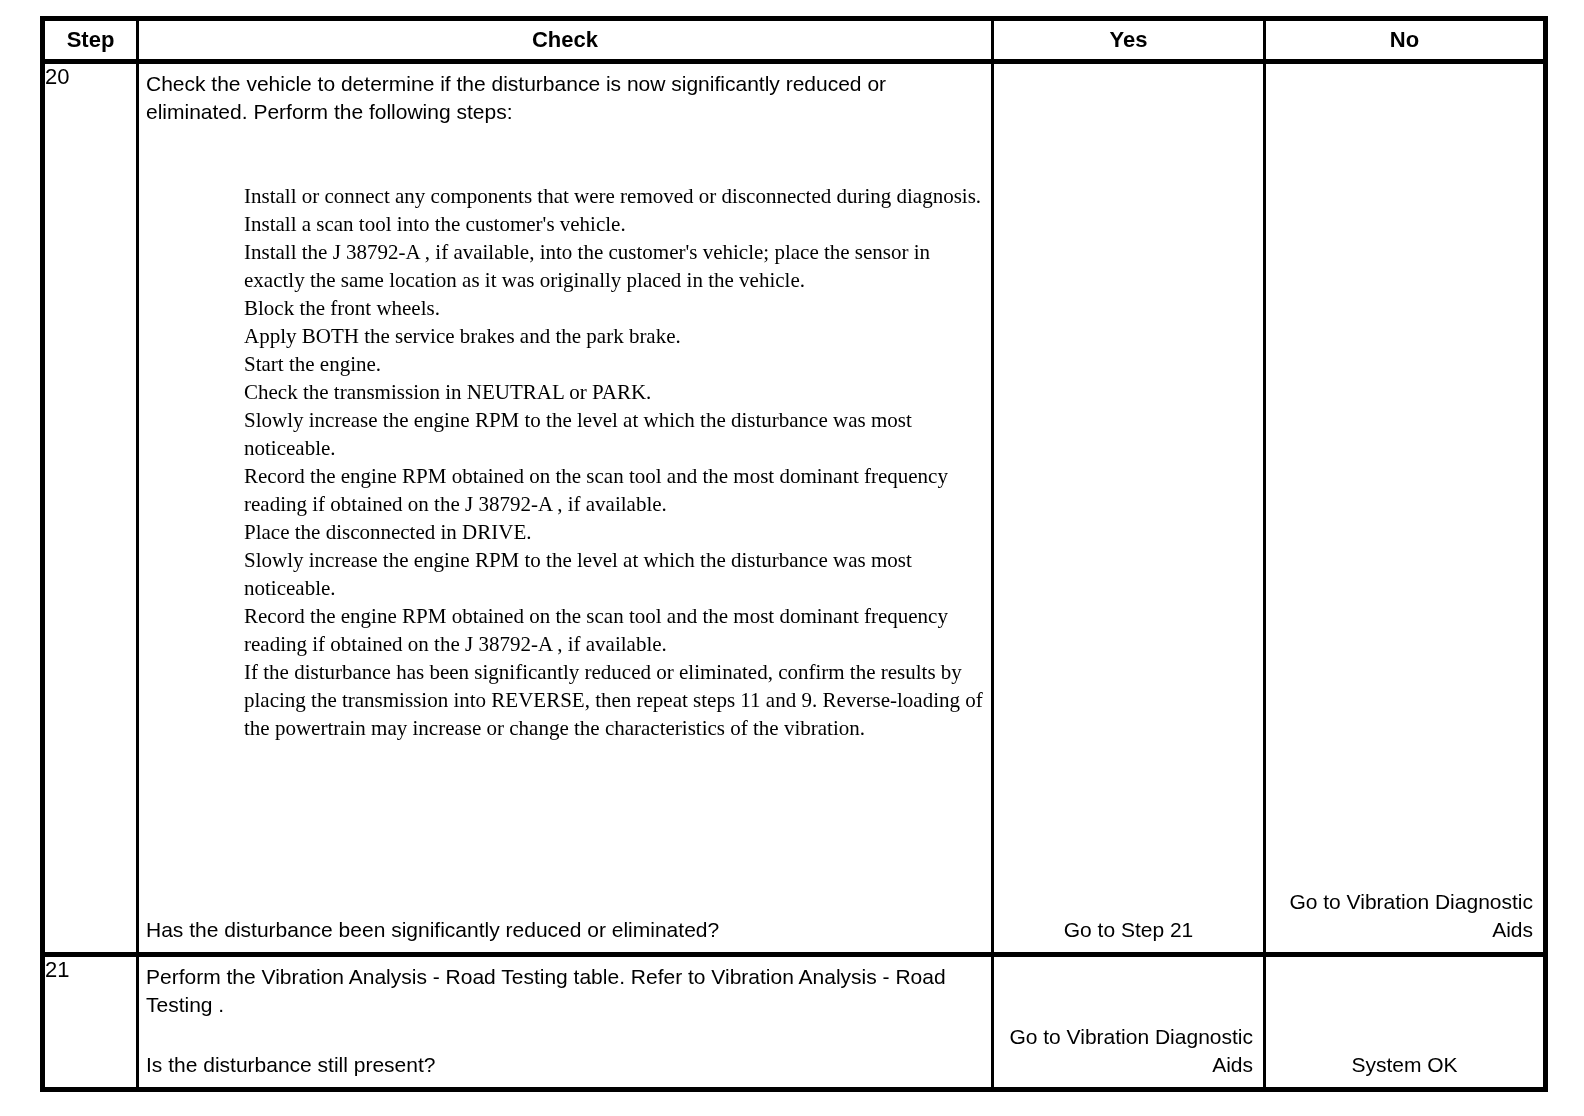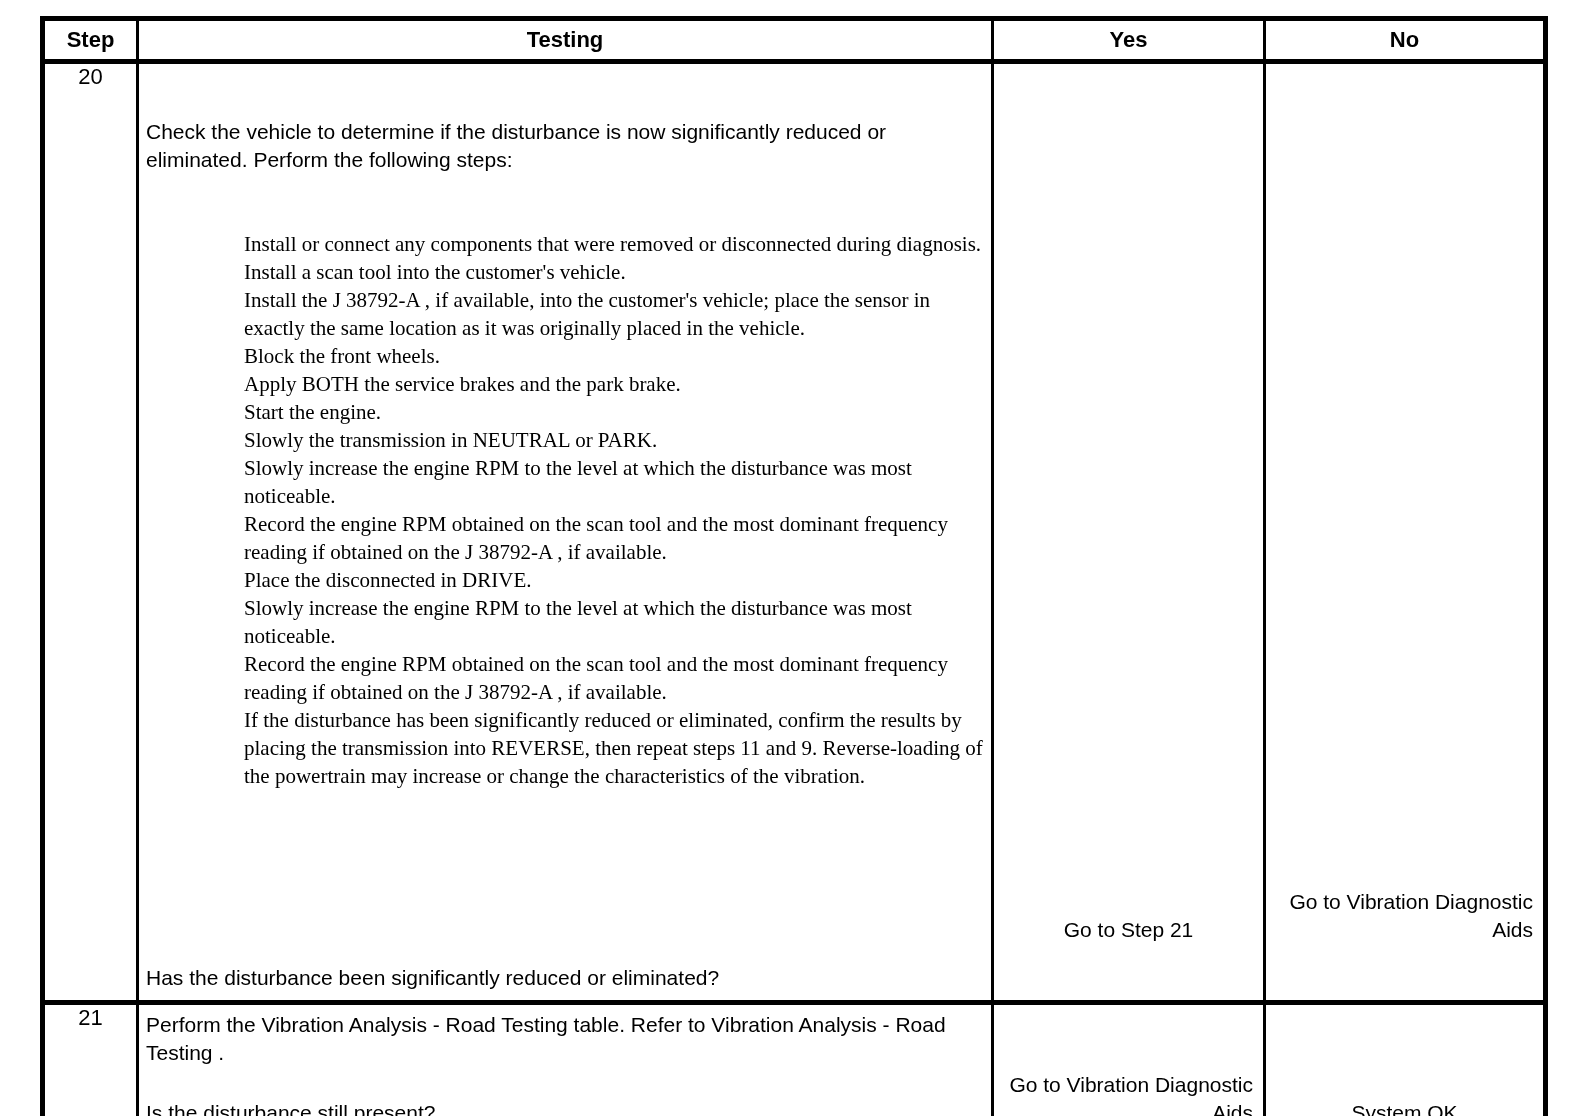--- a/index.html
+++ b/index.html
@@ -35,33 +35,32 @@
     height: 34px;
     font-size: 22px;
     font-weight: bold;
     text-align: center;
     vertical-align: middle;
     padding: 2px 0;
   }
   tr.row-20 > td { border-bottom: 5px solid #000; }
 
   td.step-cell {
-    text-align: center;
     vertical-align: middle;
     font-size: 22px;
   }
   td.action-cell { font-size: 21px; line-height: 28px; }
 
   .action-flex {
     display: flex;
     flex-direction: column;
     box-sizing: border-box;
     padding: 6px 6px 6px 7px;
   }
-  .row-20 .action-flex { height: 888px; margin-top: 48px; }
+  .row-20 .action-flex { height: 888px; }
   .row-21 .action-flex { height: 130px; border-radius: 16px; }
 
   .substeps {
     margin-top: 56px;
     margin-left: 98px;
     margin-right: 2px;
     font-family: Liberation Serif, serif;
   }
   .substep {  }
 
@@ -93,39 +92,39 @@
   <table class="diag">
     <colgroup>
       <col style="width:95px">
       <col style="width:855px">
       <col style="width:272px">
       <col style="width:281px">
     </colgroup>
     <thead>
       <tr>
         <th>Step</th>
-        <th>Testing</th>
+        <th>Check</th>
         <th>Yes</th>
         <th>No</th>
       </tr>
     </thead>
     <tbody>
       <tr class="row-20">
         <td class="step-cell">20</td>
         <td class="action-cell">
           <div class="action-flex">
             <div class="intro">Check the vehicle to determine if the disturbance is now significantly reduced or eliminated. Perform the following steps:</div>
             <div class="substeps">
                 <div class="substep">Install or connect any components that were removed or disconnected during diagnosis.</div>
                 <div class="substep">Install a scan tool into the customer's vehicle.</div>
                 <div class="substep">Install the J 38792-A , if available, into the customer's vehicle; place the sensor in exactly the same location as it was originally placed in the vehicle.</div>
                 <div class="substep">Block the front wheels.</div>
                 <div class="substep">Apply BOTH the service brakes and the park brake.</div>
                 <div class="substep">Start the engine.</div>
-                <div class="substep">Slowly the transmission in NEUTRAL or PARK.</div>
+                <div class="substep">Check the transmission in NEUTRAL or PARK.</div>
                 <div class="substep">Slowly increase the engine RPM to the level at which the disturbance was most noticeable.</div>
                 <div class="substep">Record the engine RPM obtained on the scan tool and the most dominant frequency reading if obtained on the J 38792-A , if available.</div>
                 <div class="substep">Place the disconnected in DRIVE.</div>
                 <div class="substep">Slowly increase the engine RPM to the level at which the disturbance was most noticeable.</div>
                 <div class="substep">Record the engine RPM obtained on the scan tool and the most dominant frequency reading if obtained on the J 38792-A , if available.</div>
                 <div class="substep">If the disturbance has been significantly reduced or eliminated, confirm the results by placing the transmission into REVERSE, then repeat steps 11 and 9. Reverse-loading of the powertrain may increase or change the characteristics of the vibration.</div>
               </div>
             <div class="question">Has the disturbance been significantly reduced or eliminated?</div>
           </div>
         </td>

